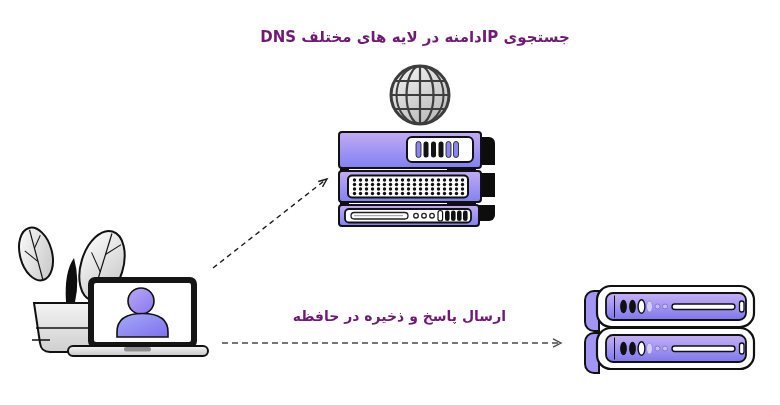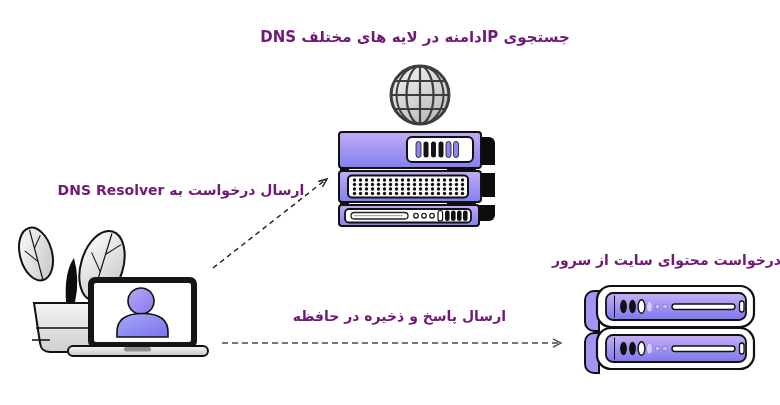--- a/index.html
+++ b/index.html
@@ -18,22 +18,20 @@
   .lbl-recv{left:294px;top:307px;width:212px;font-size:14px;}
   svg{display:block;}
   .overlay{pointer-events:none;}
 </style>
 </head>
 <body>
 
 <div class="stage">
 
   <div class="lbl lbl-top">جستجوی IPدامنه در لایه های مختلف DNS</div>
-  <div class="lbl lbl-send">ارسال درخواست به DNS Resolver</div>
-  <div class="lbl lbl-site">درخواست محتوای سایت از سرور</div>
   <div class="lbl lbl-recv">ارسال پاسخ و  ذخیره در حافظه</div>
 
   <svg class="abs" style="left:388px;top:63px;" width="64" height="64" viewBox="0 0 64 64">
     <defs>
       <linearGradient id="gGlobe" x1="0" y1="0" x2="0.55" y2="1">
         <stop offset="0" stop-color="#f6f6f6"></stop>
           <stop offset="1" stop-color="#bdbdbd"></stop>
       </linearGradient>
     </defs>
     <circle cx="32" cy="32" r="29" fill="url(#gGlobe)" stroke="#3d3d3d" stroke-width="3"></circle>

